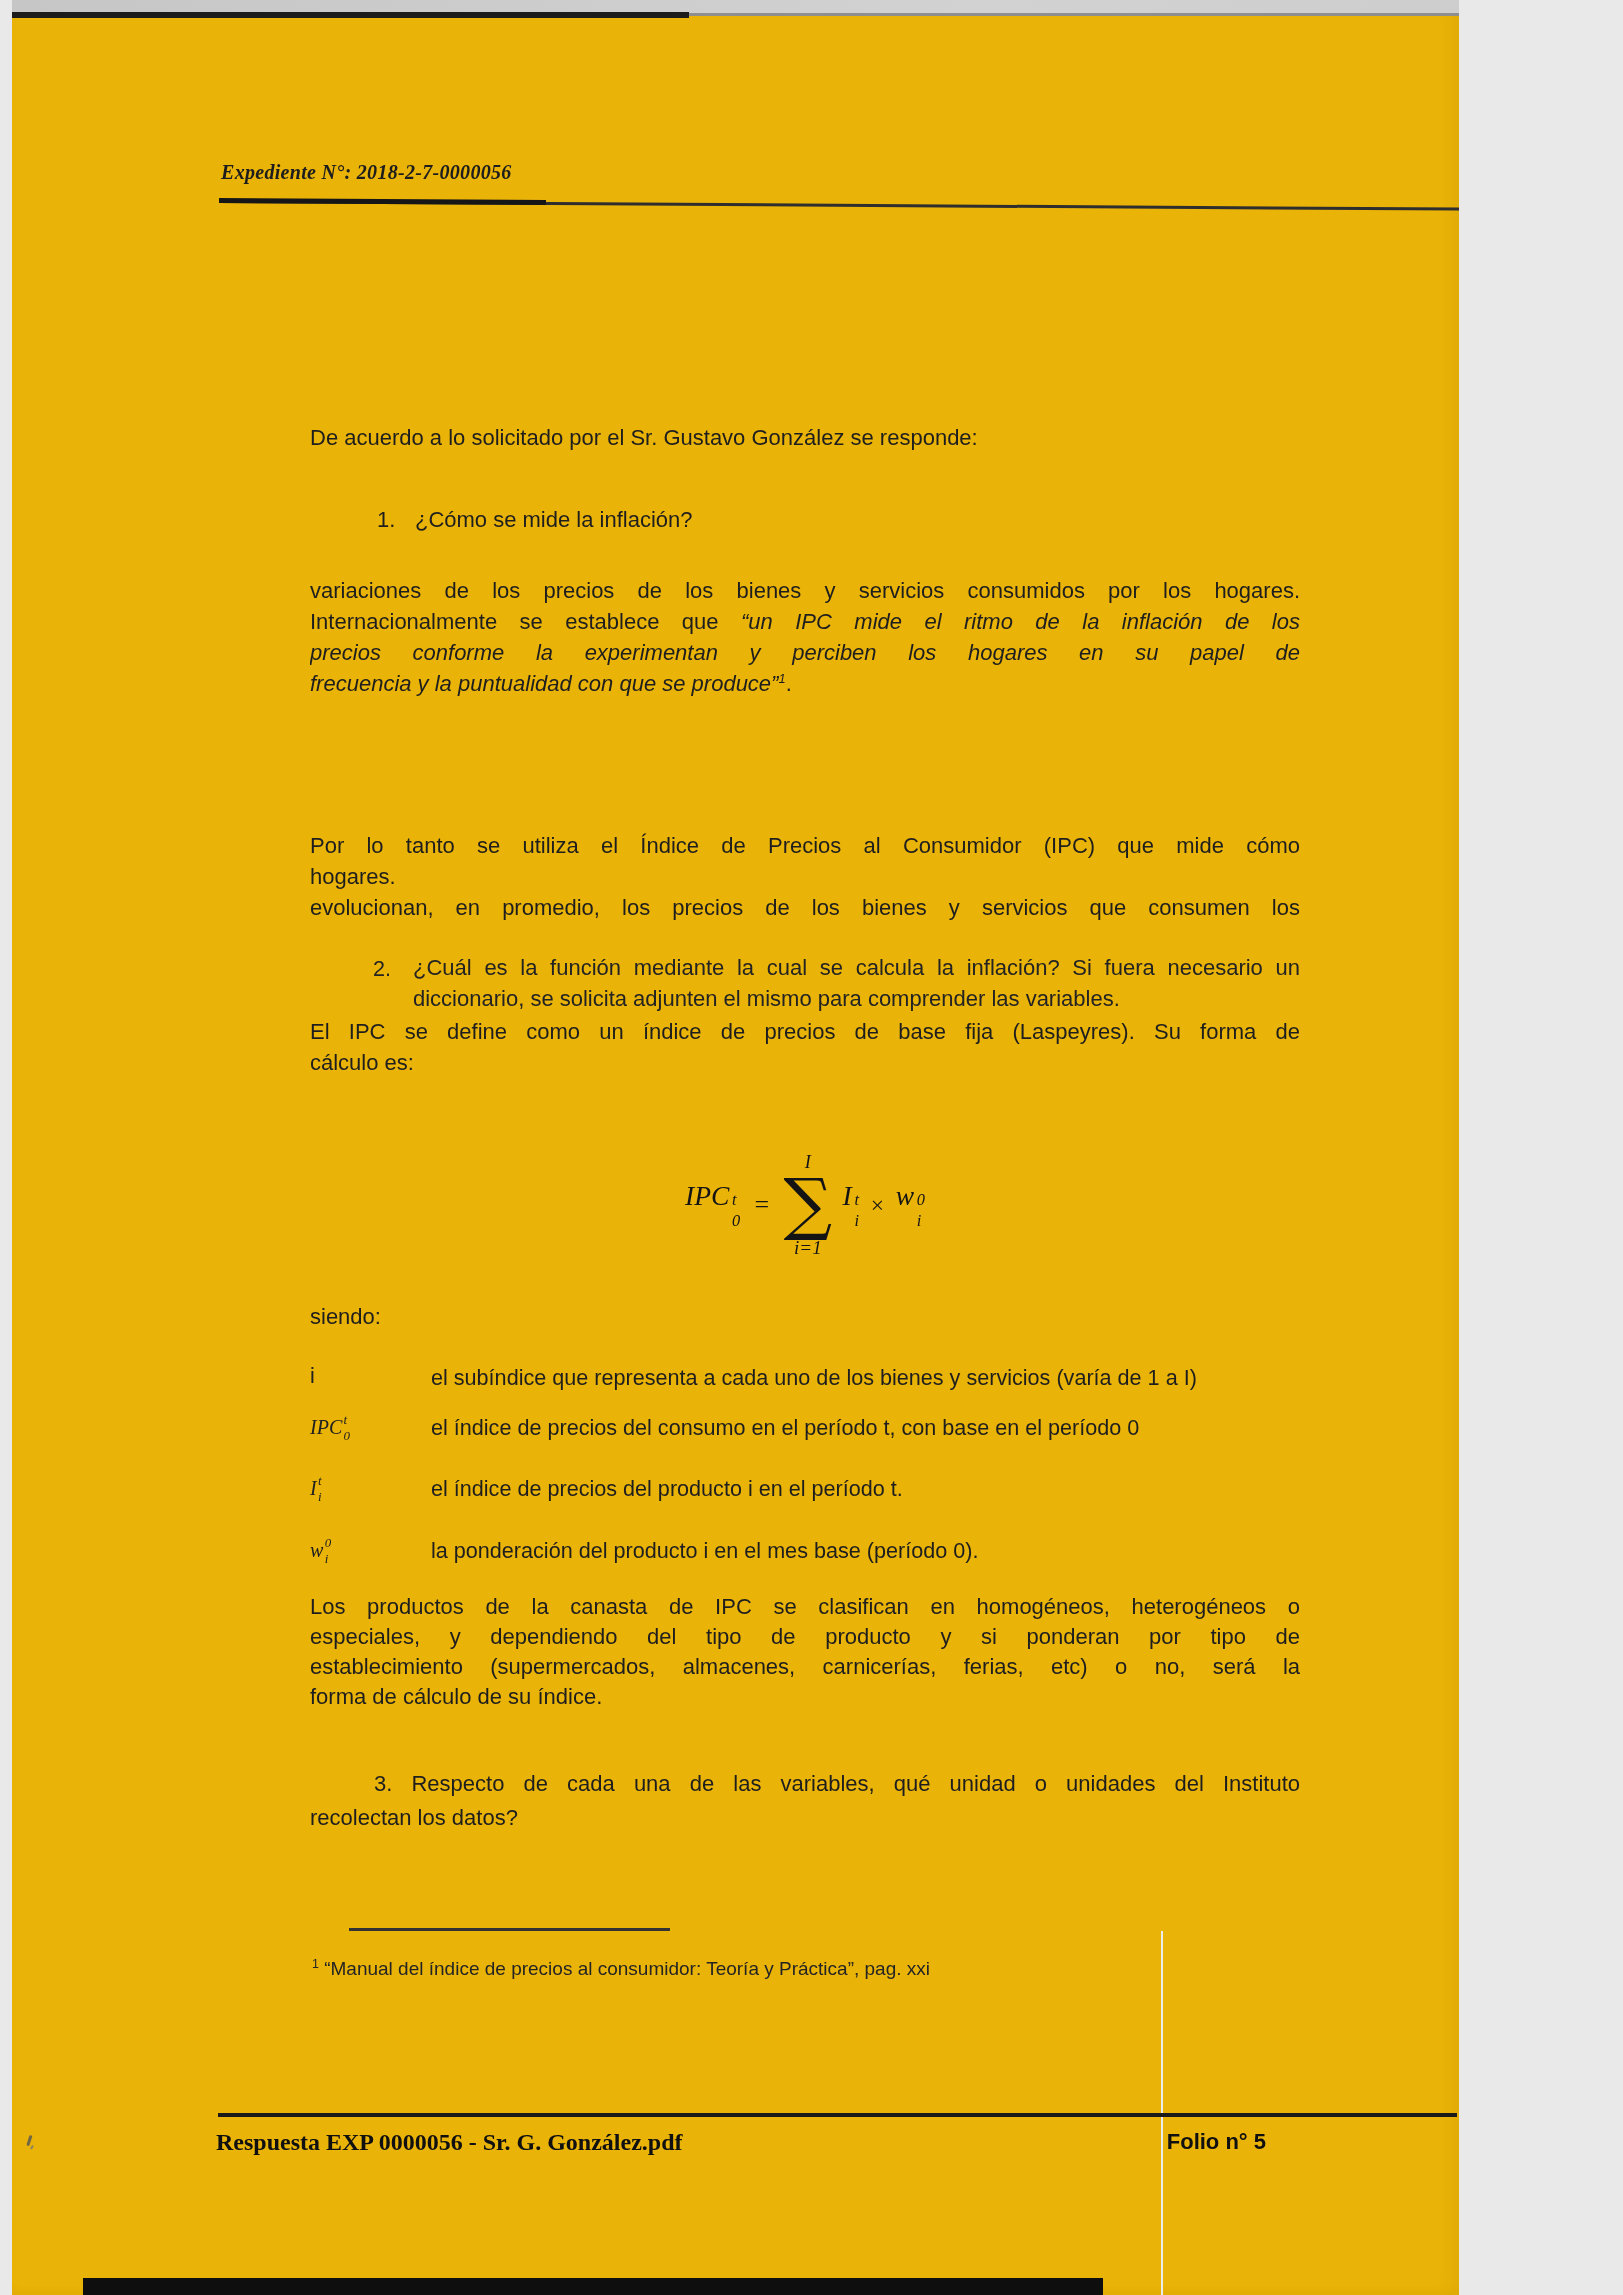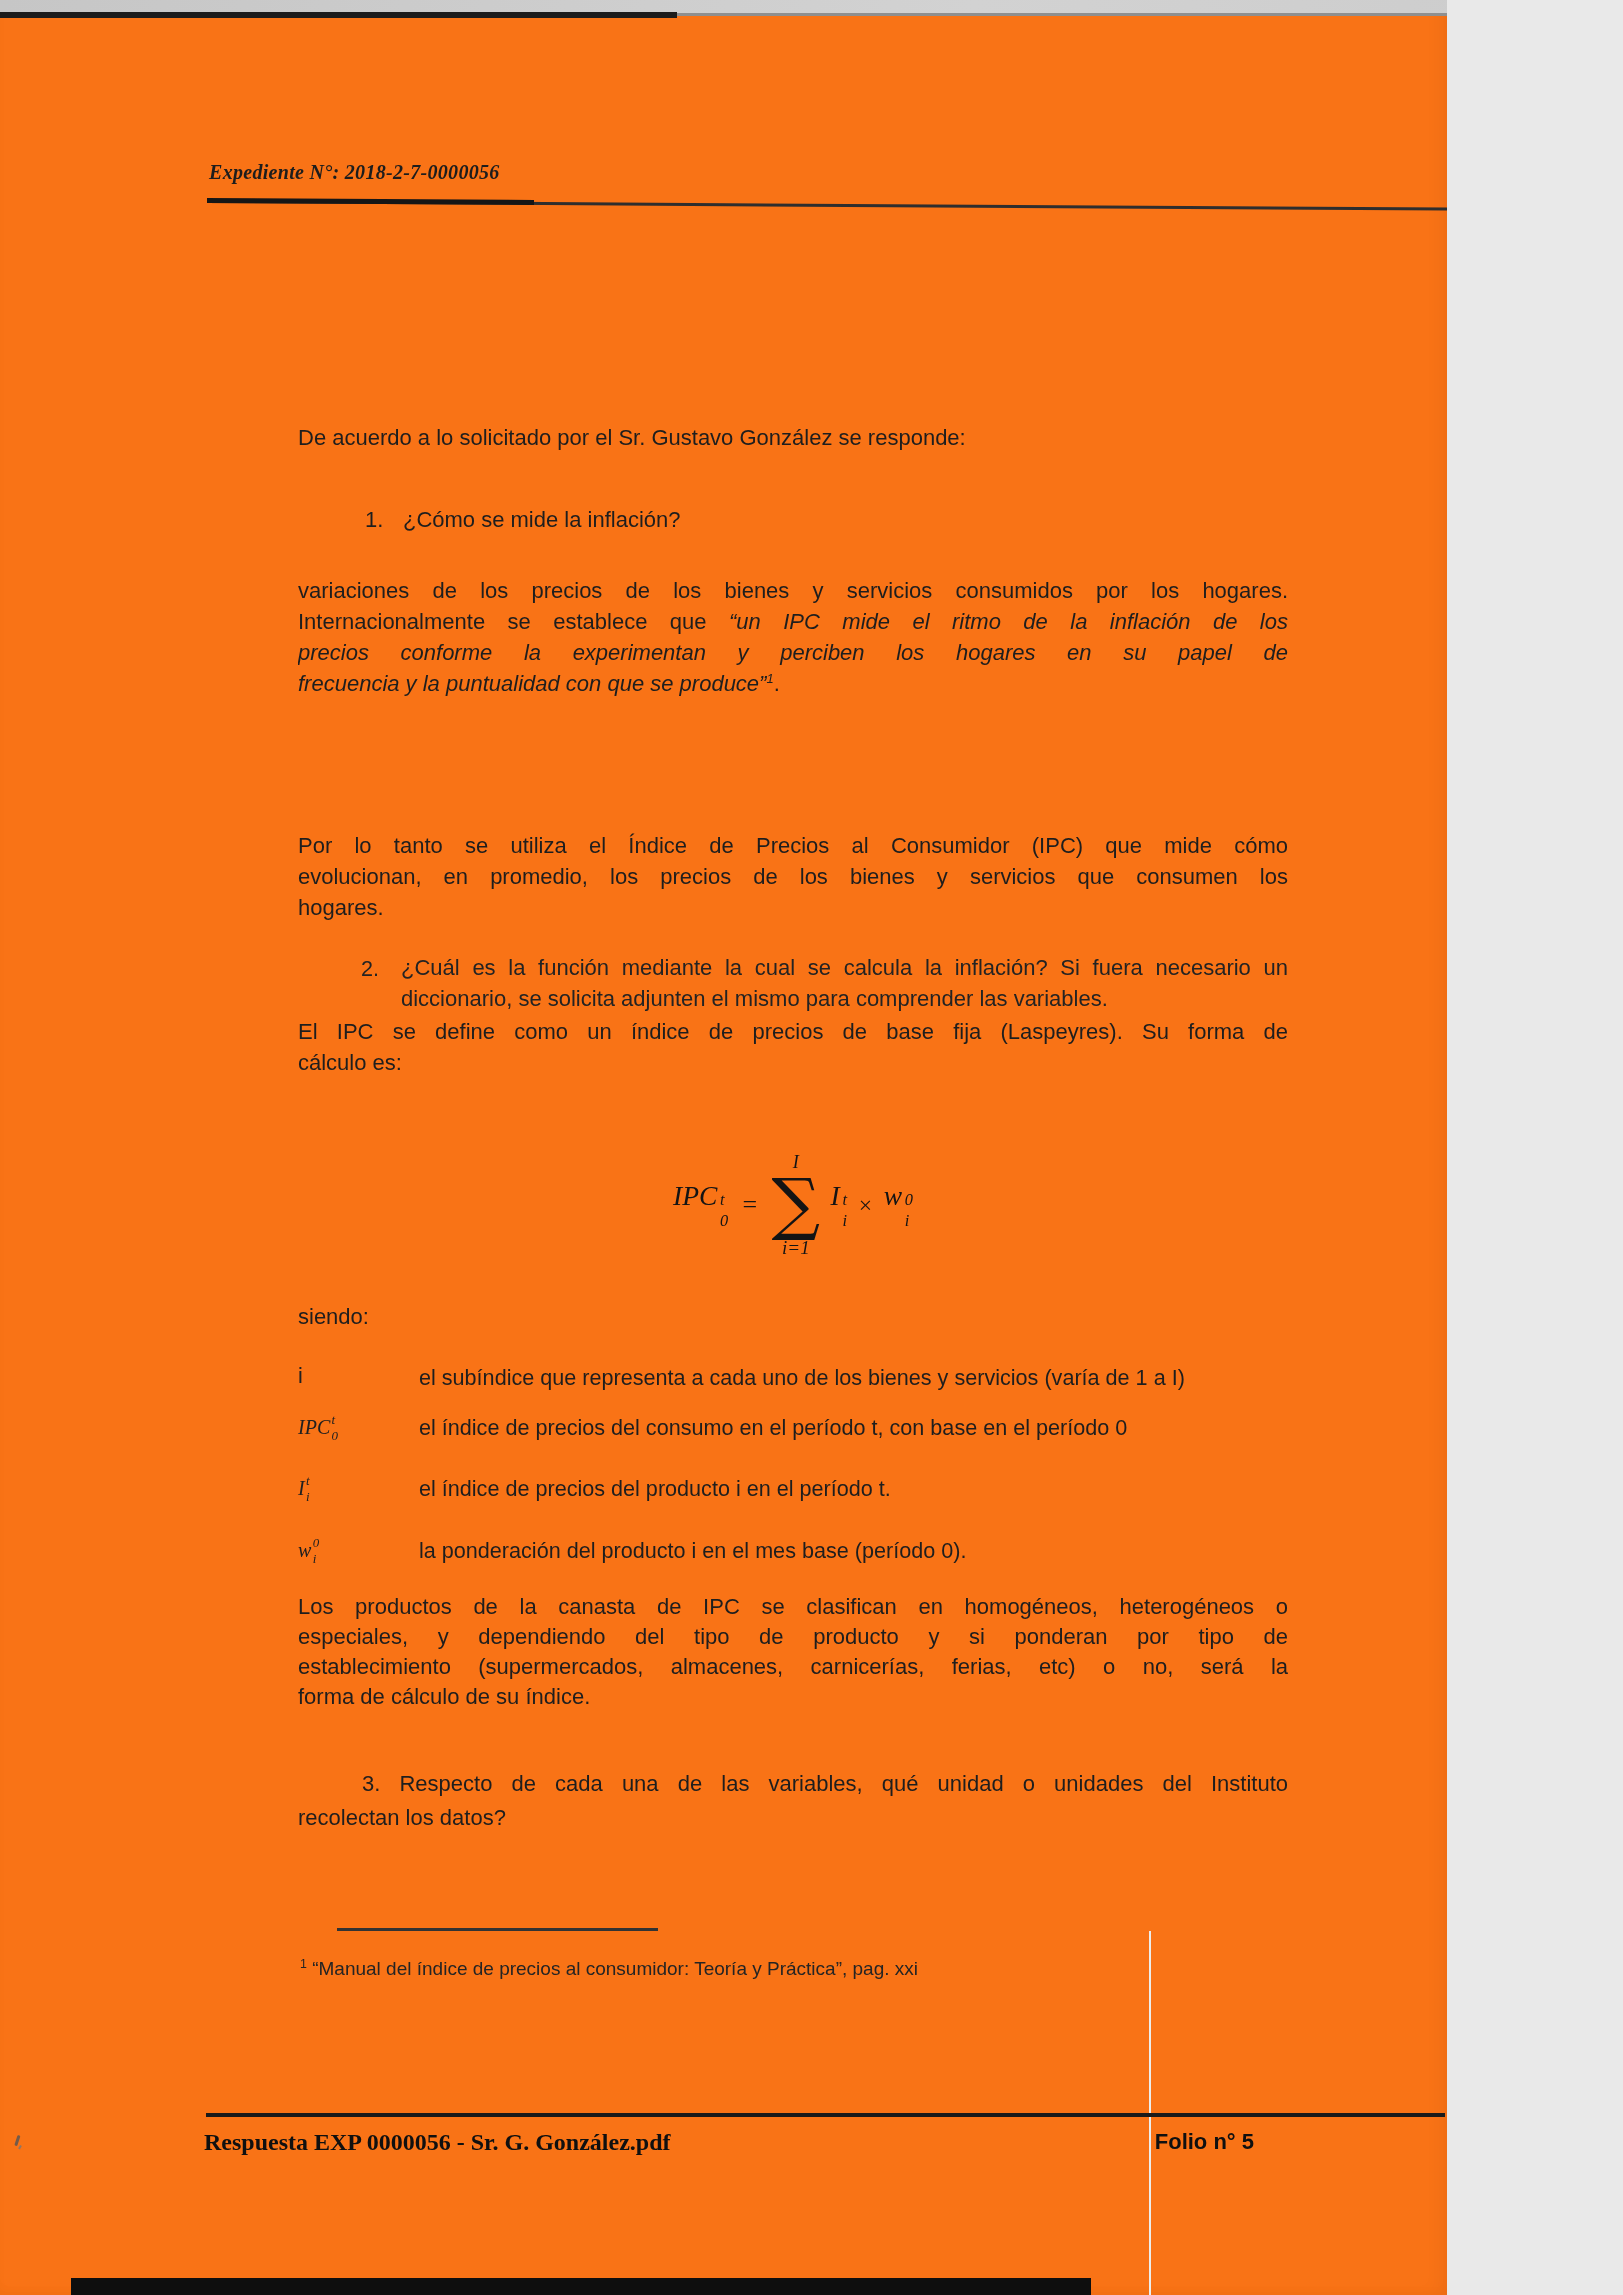--- a/index.html
+++ b/index.html
@@ -1,23 +1,24 @@
 <!DOCTYPE html>
 <html lang="es" style="font-size:10.5px"><head>
 <meta charset="utf-8">
 <style>
   html,body{margin:0;padding:0;background:#e9e9e9;}
   .page{
     position:relative;
     width:1447px;height:2295px;
-    background:#f97316;
+    background:#eab308;
     overflow:hidden;
     font-family:"Liberation Sans", sans-serif;
     color:#1e1e1e;
     box-shadow:inset -9.2px 0 14.4px rgba(0,0,0,0.035), inset 0 -3.9px 9.2px rgba(0,0,0,0.02);
+    margin-left:12px;
   }
   
   .top-band{position:absolute;top:0;left:0;width:1623px;height:13px;background:linear-gradient(90deg,#c6c6c6,#d2d2d2 60%,#cccccc);}
   .top-edge-dark{position:absolute;top:12.4px;left:0;width:677px;height:5.9px;background:#1c1c1c;}
   .top-edge-light{position:absolute;top:13px;left:677px;width:946px;height:3.3px;background:#8f8f8f;}
   
   .bottom-bar{position:absolute;bottom:0;left:71px;width:1020px;height:17px;background:#0e0e0e;}
   .crease{position:absolute;top:1931px;left:1149px;width:2px;height:365px;background:#ececec;}
   .artifact{position:absolute;top:2135px;left:15.7px;width:2.6px;height:10.5px;background:#555;transform:rotate(18deg);border-radius:1.3px;opacity:.8;}
   .artifact:after{content:"";position:absolute;top:9.2px;left:4.6px;width:2px;height:3.9px;background:#777;transform:rotate(12deg);}
@@ -104,22 +105,22 @@
 
   <div class="blk" style="top:575px">
     <span class="line just">variaciones de los precios de los bienes y servicios consumidos por los hogares.</span>
     <span class="line just"><span>Internacionalmente se establece que </span><span class="it">“un IPC mide el ritmo de la inflación de los</span></span>
     <span class="line just it">precios conforme la experimentan y perciben los hogares en su papel de</span>
     <span class="line"><span class="it">frecuencia y la puntualidad con que se produce”</span><sup class="fn">1</sup><span>.</span></span>
   </div>
 
   <div class="blk" style="top:830px">
     <span class="line just">Por lo tanto se utiliza el Índice de Precios al Consumidor (IPC) que mide cómo</span>
+    <span class="line">hogares.</span>
     <span class="line just">evolucionan, en promedio, los precios de los bienes y servicios que consumen los</span>
-    <span class="line">hogares.</span>
   </div>
 
   <div class="blk q2" style="top:952px">
     <span class="num">2.</span>
     <span class="line l1">¿Cuál es la función mediante la cual se calcula la inflación? Si fuera necesario un</span>
     <span class="line l2">diccionario, se solicita adjunten el mismo para comprender las variables.</span>
   </div>
 
   <div class="blk" style="top:1016px">
     <span class="line just">El IPC se define como un índice de precios de base fija (Laspeyres). Su forma de</span>

